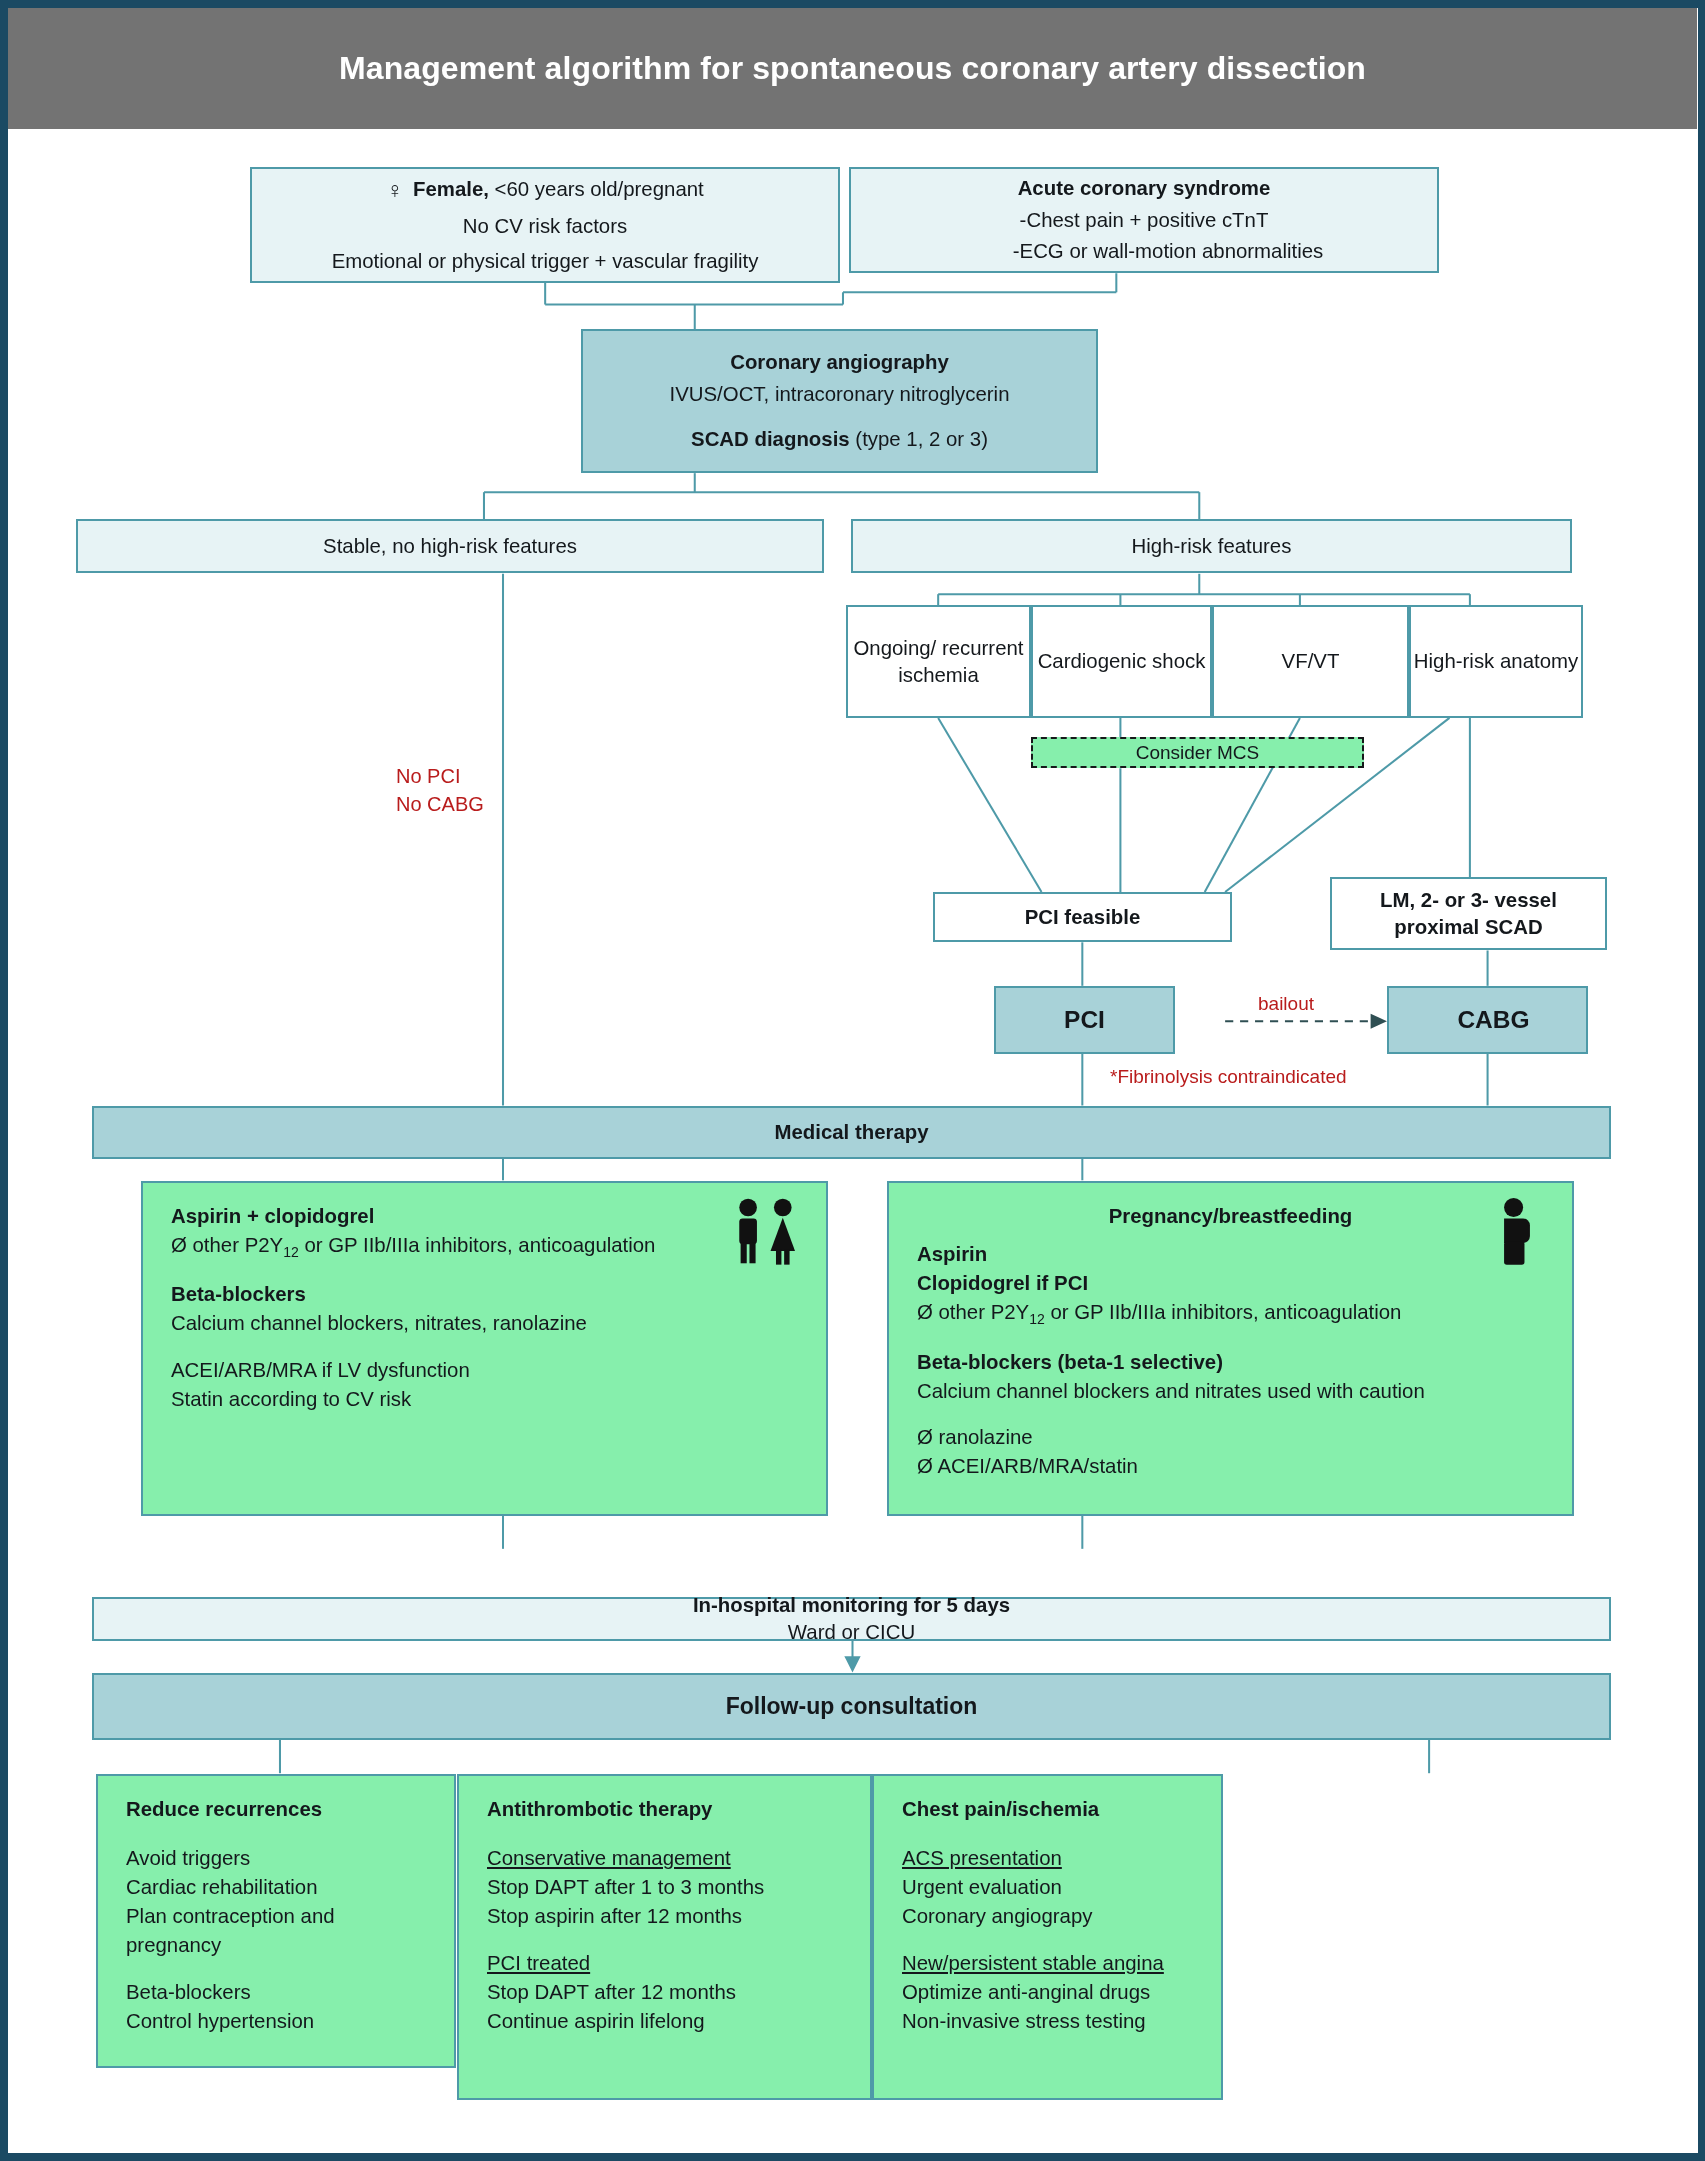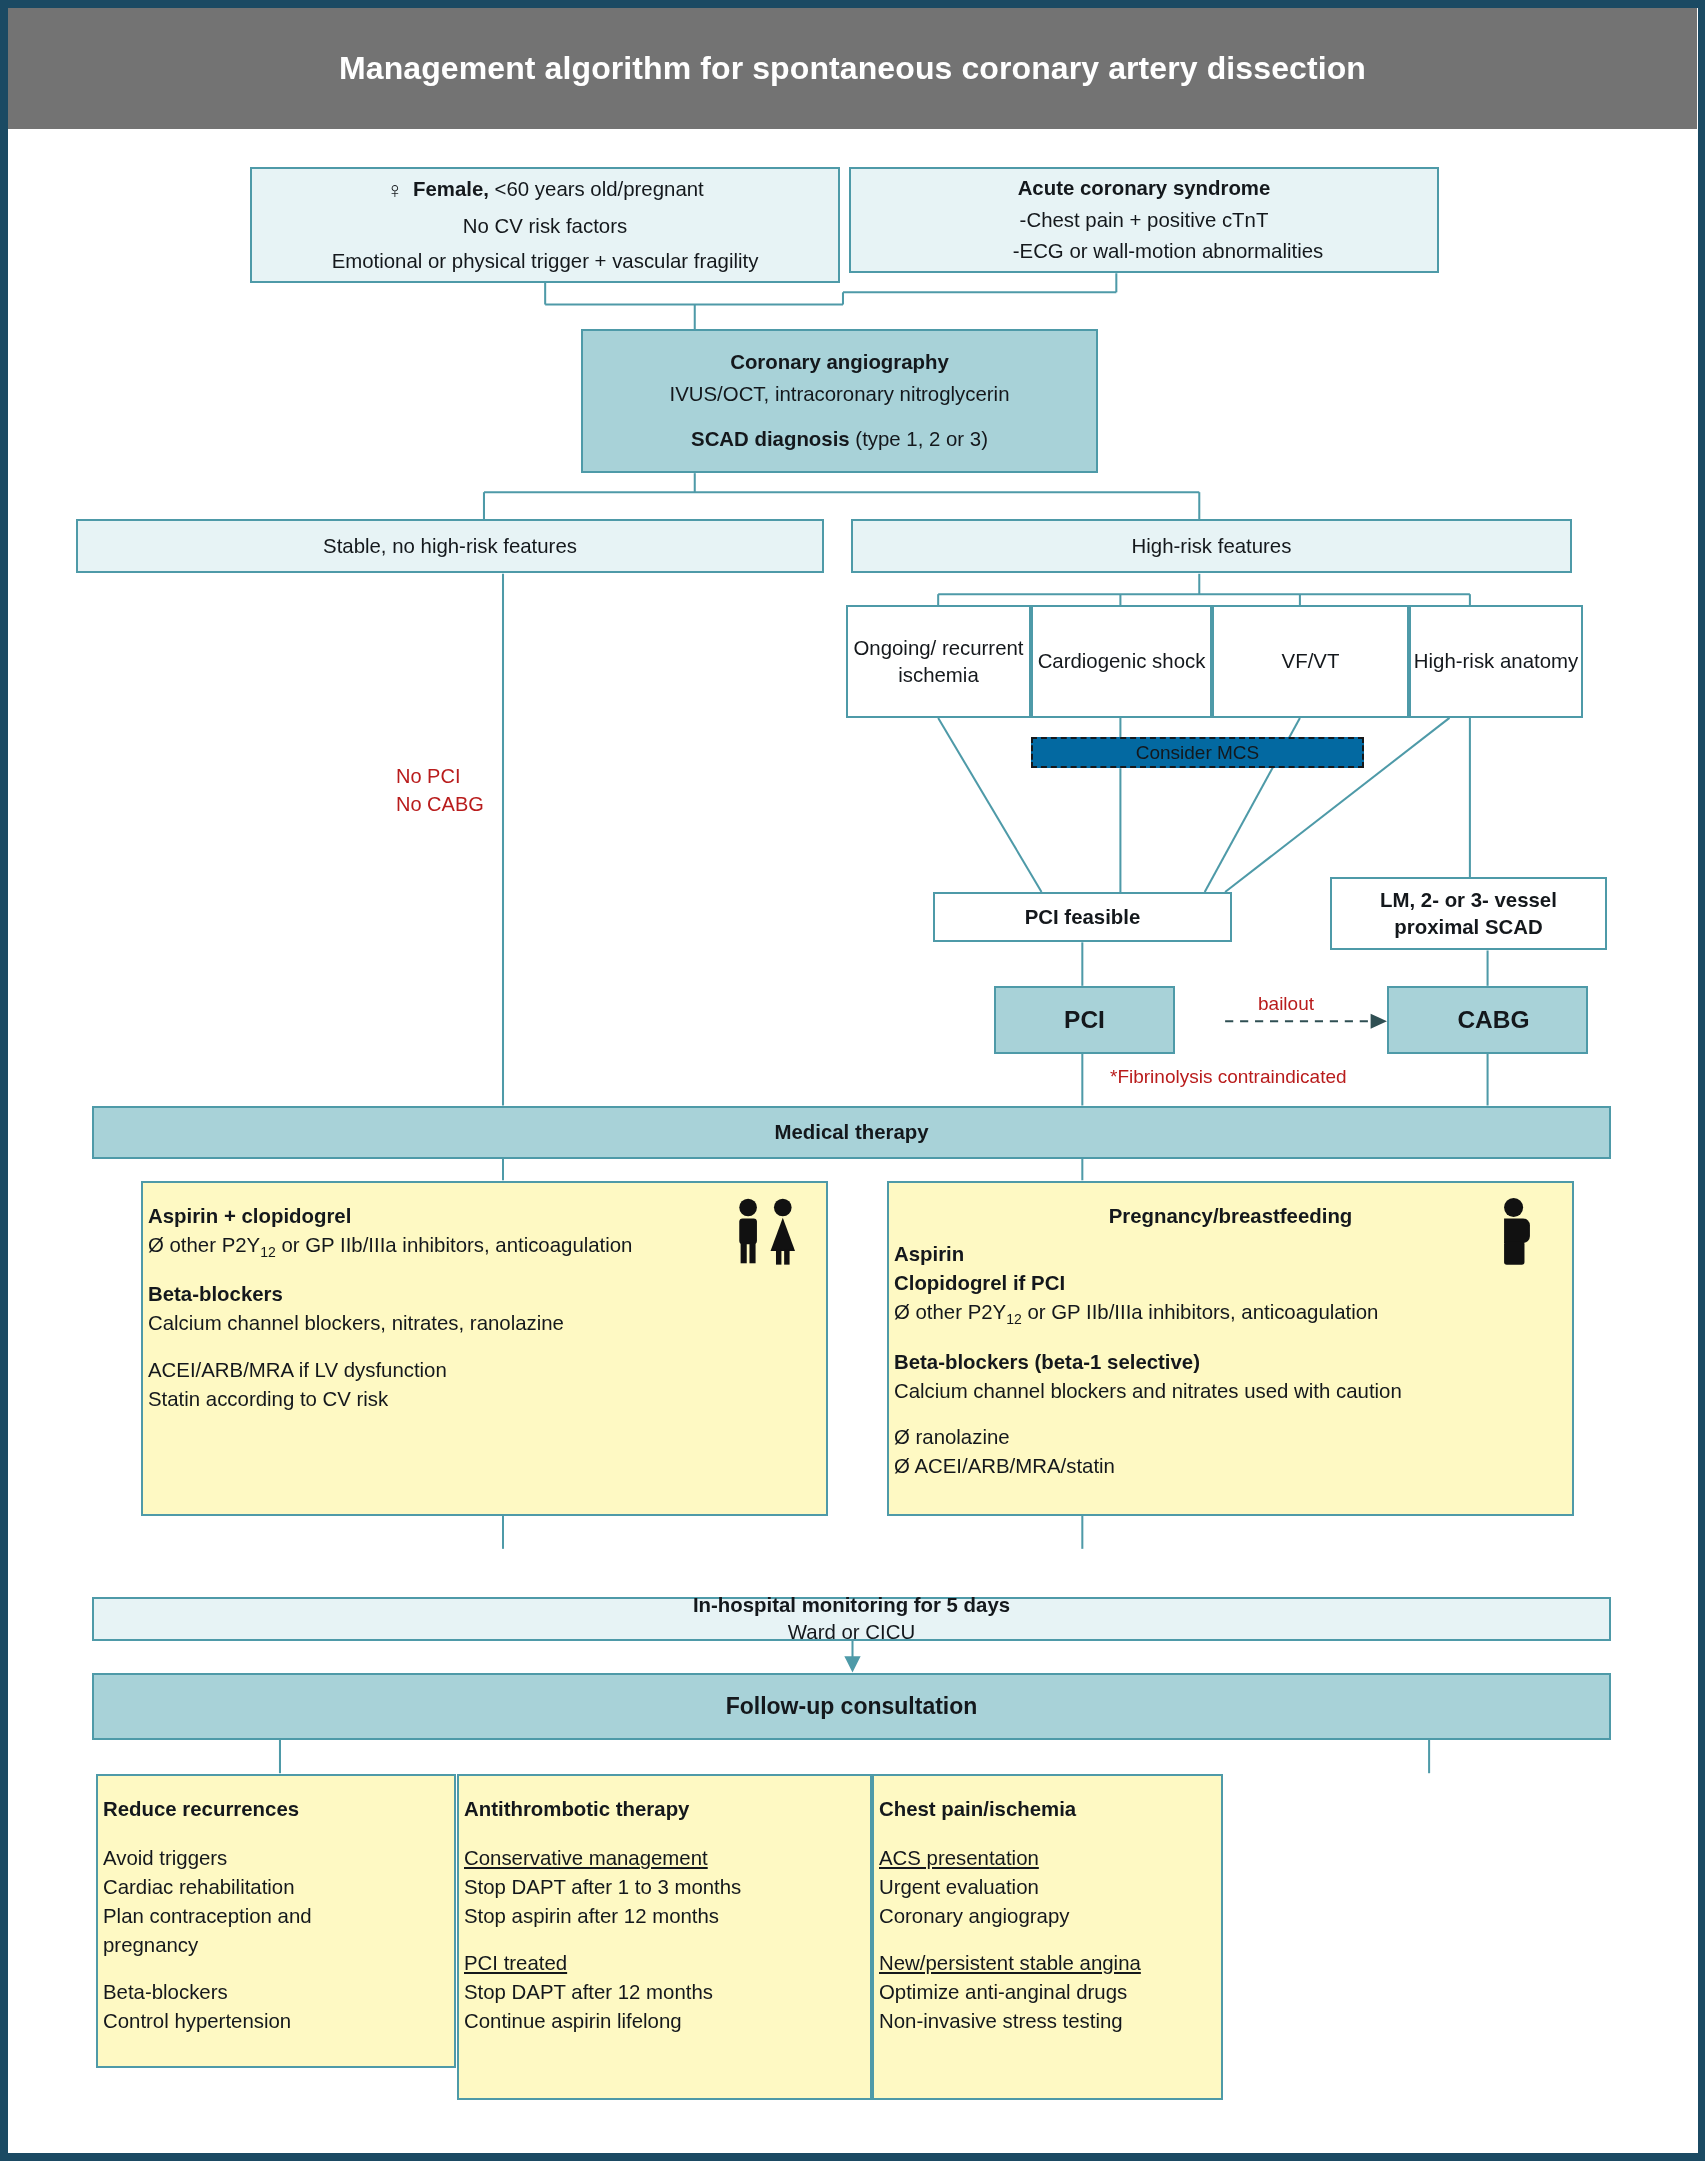--- a/index.html
+++ b/index.html
@@ -26,27 +26,27 @@
     position:absolute;box-sizing:border-box;
     border:2px solid #4e9aa8;
     background:#e7f3f5;
     display:flex;flex-direction:column;align-items:center;justify-content:center;
     text-align:center;
     font-size:20.4px;line-height:1.32;
     color:#14181c;
   }
   .box.filled{background:#a8d2d8;}
   .box.white{background:#ffffff;}
-  .box.dashed{background:#0369a1;border:2px dashed #16181a;}
+  .box.dashed{background:#86efac;border:2px dashed #16181a;}
   .bold{font-weight:bold;}
   .lbl{position:absolute;font-size:20px;color:#b91c1c;}
   .panel{
     position:absolute;box-sizing:border-box;
-    border:2px solid #4e9aa8;background:#fef9c3;
-    padding:19px 5px;font-size:20.4px;line-height:1.42;
+    border:2px solid #4e9aa8;background:#86efac;
+    padding:19px 28px;font-size:20.4px;line-height:1.42;
   }
   .panel .title{font-weight:bold;}
   .u{text-decoration:underline;}
   .sub{font-size:14px;vertical-align:-0.35em;}
   .spacer{height:17.7px;}
   svg{position:absolute;left:0;top:0;overflow:visible;pointer-events:none;}
 </style>
 </head>
 <body>
 

